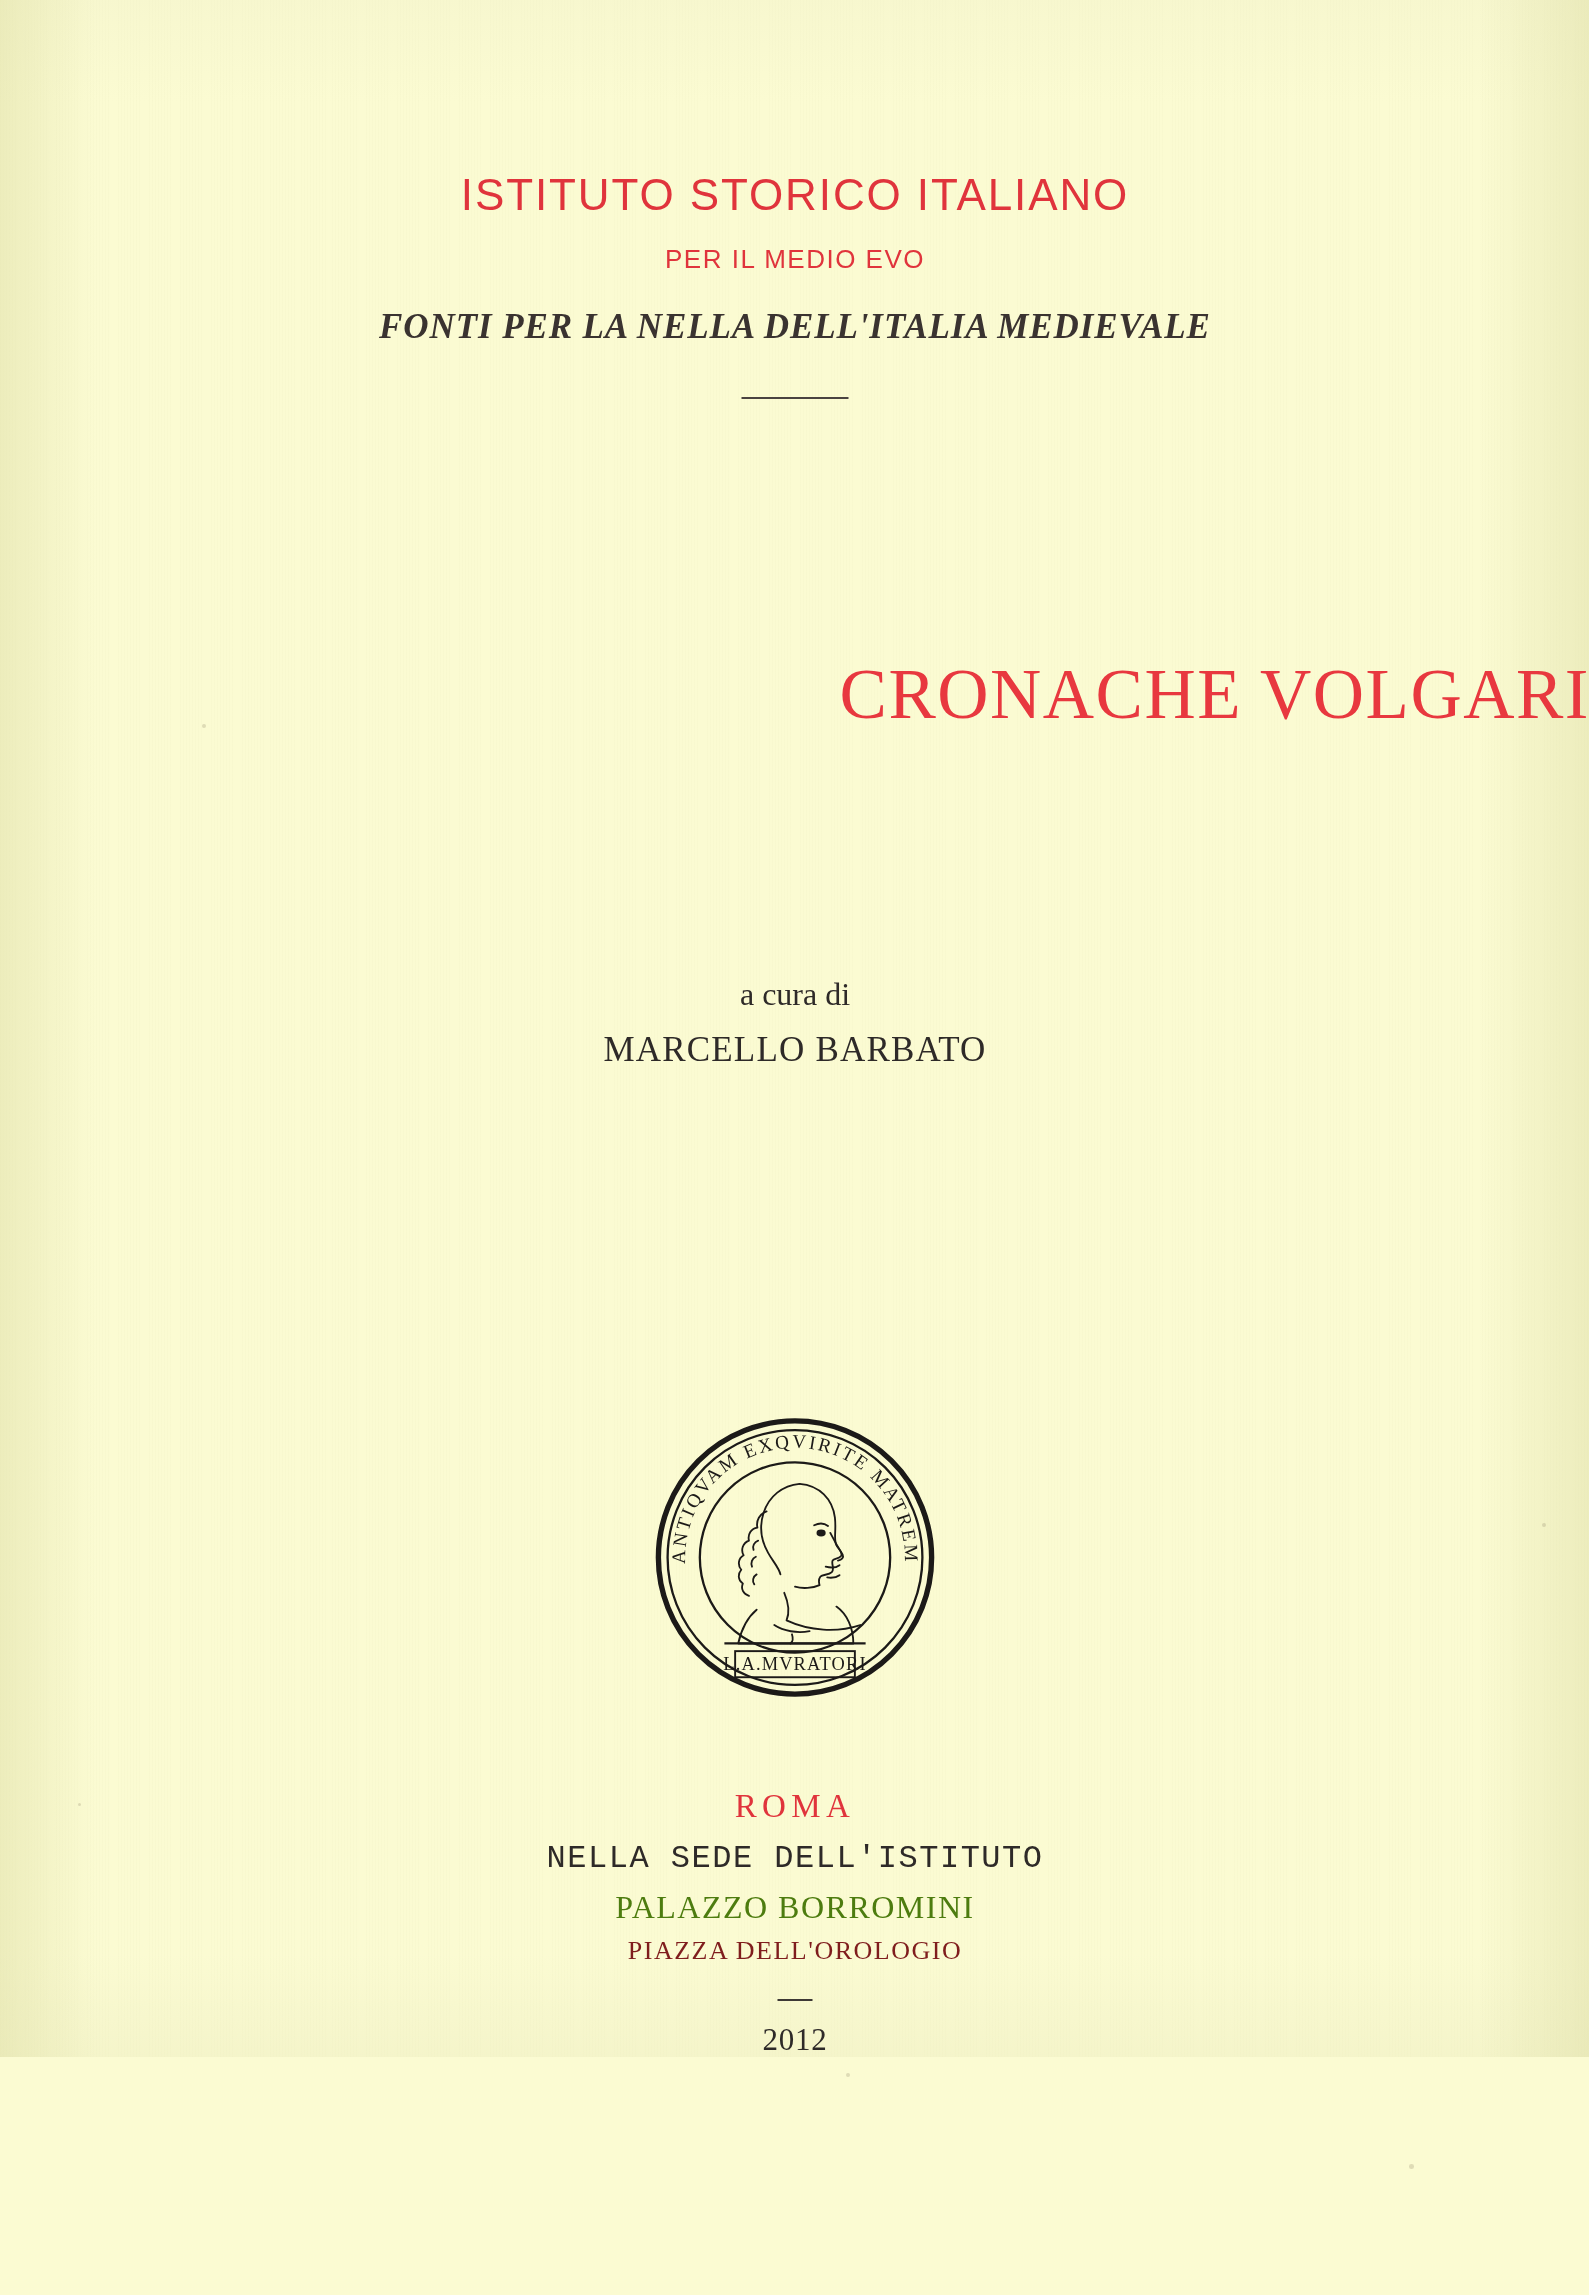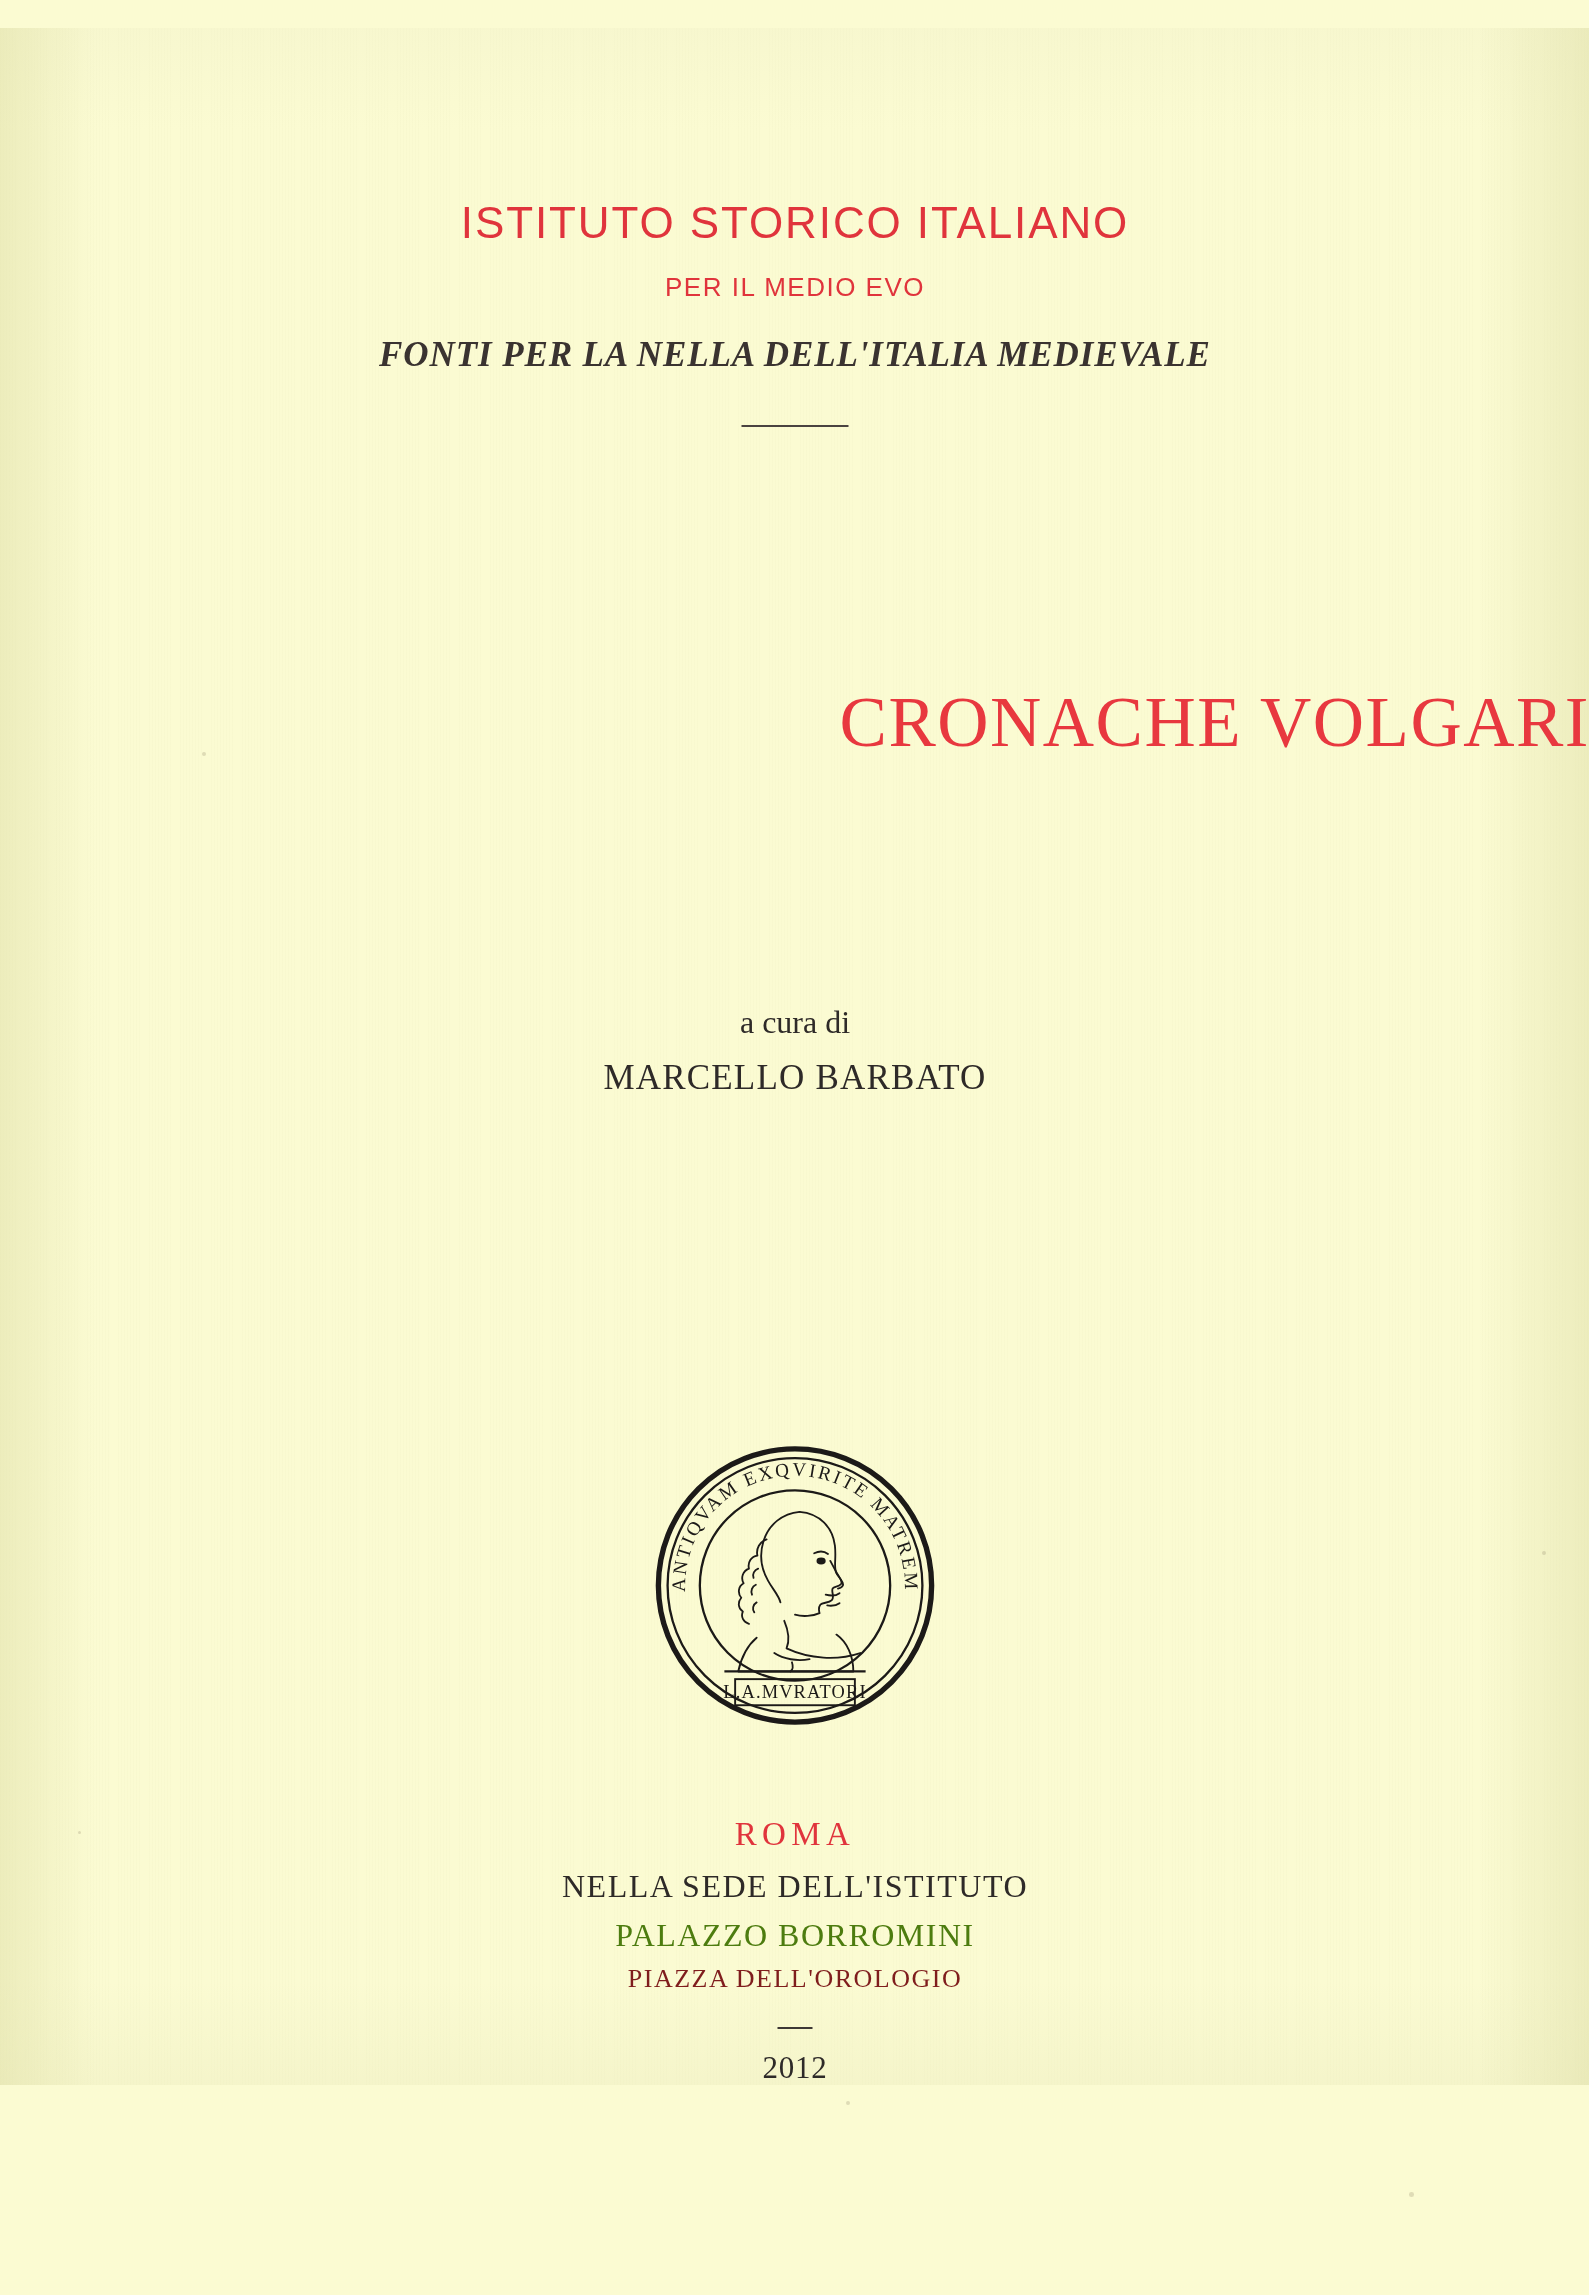--- a/index.html
+++ b/index.html
@@ -22,21 +22,20 @@
       linear-gradient(90deg, rgba(225,225,170,0.55) 0%, rgba(255,255,225,0.0) 6%, rgba(255,255,225,0.0) 93%, rgba(222,222,168,0.5) 100%),
       linear-gradient(180deg, rgba(240,240,200,0.35) 0%, rgba(255,255,230,0.0) 5%, rgba(255,255,230,0.0) 95%, rgba(235,235,190,0.4) 100%),
       repeating-linear-gradient(90deg, rgba(200,200,150,0.05) 0px, rgba(200,200,150,0.05) 0.8px, rgba(255,255,255,0) 0.8px, rgba(255,255,255,0) 3.1px);
     pointer-events: none;
   }
   .page {
     position: relative;
     width: 1590px;
     height: 2057px;
     box-sizing: border-box;
-    margin-top: 28px;
   }
 
   .block-center {
     position: absolute;
     left: 0;
     width: 100%;
     text-align: center;
   }
 
   .series-main {
@@ -113,21 +112,21 @@
     color: #e0343c;
     font-size: 33px;
     letter-spacing: 5.4px;
     font-family: "Liberation Serif", serif;
   }
   .imprint-line1 {
     top: 1840px;
     color: #2e2a28;
     font-size: 32px;
     letter-spacing: 1.5px;
-    font-family: Liberation Serif, serif;
+    font-family: Liberation Mono, monospace;
   }
   .imprint-line2 {
     top: 1889px;
     color: #4d7c0f;
     font-size: 32px;
     letter-spacing: 1.5px;
     font-family: "Liberation Serif", serif;
   }
   .imprint-line3 {
     top: 1936px;

